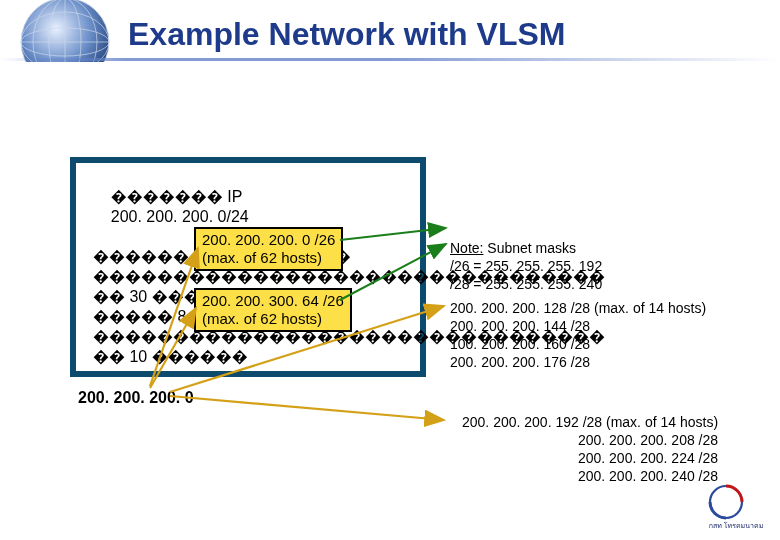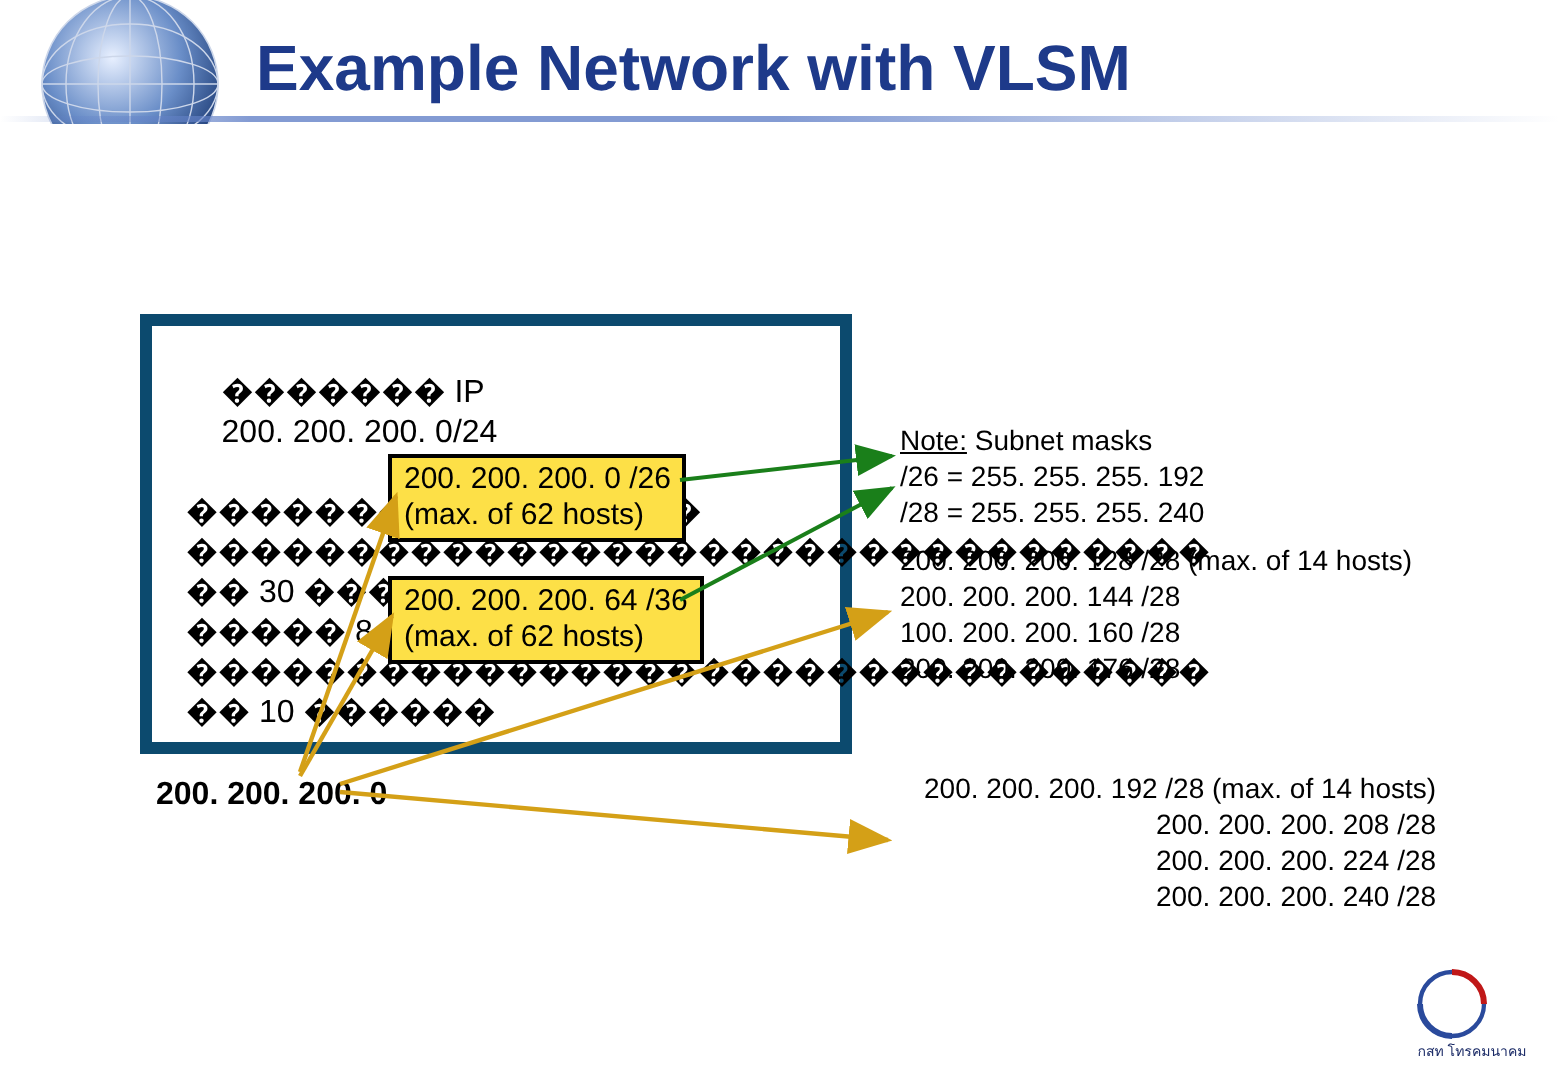--- a/index.html
+++ b/index.html
@@ -61,20 +61,21 @@
     line-height: 1.2;
     background: #fde047;
   }
   .sb1 { top: 227px; left: 194px; }
   .sb2 { top: 288px; left: 194px; }
   .note-block {
     position: absolute;
     font-size: 14px;
     line-height: 1.28;
     color: #000;
+    margin-top: 28px;
   }
   .note1 { top: 212px; left: 450px; }
   .group2 { top: 272px; left: 450px; }
   .group3 { top: 386px; left: 462px; text-align: right; }
   .rootlabel {
     position: absolute;
     top: 389px;
     left: 78px;
     font-size: 16px;
     font-weight: bold;
@@ -134,21 +135,21 @@
   <div class="placeholder-line plh">����� 8</div>
   <div class="placeholder-line plh">��������������������������������</div>
   <div class="placeholder-line plh">�� 10 ������</div>
 </div>
 
 <div class="subnet-box sb1">
   <div>200. 200. 200. 0 /26</div>
   <div>(max. of 62 hosts)</div>
 </div>
 <div class="subnet-box sb2">
-  <div>200. 200. 200. 64 /36</div>
+  <div>200. 200. 300. 64 /26</div>
   <div>(max. of 62 hosts)</div>
 </div>
 
 <div class="note-block note1">
   <div>
     <span style="text-decoration: underline">Note:</span><span> Subnet masks</span>
   </div>
   <div>/26 = 255. 255. 255. 192</div>
   <div>/28 = 255. 255. 255. 240</div>
 </div>

